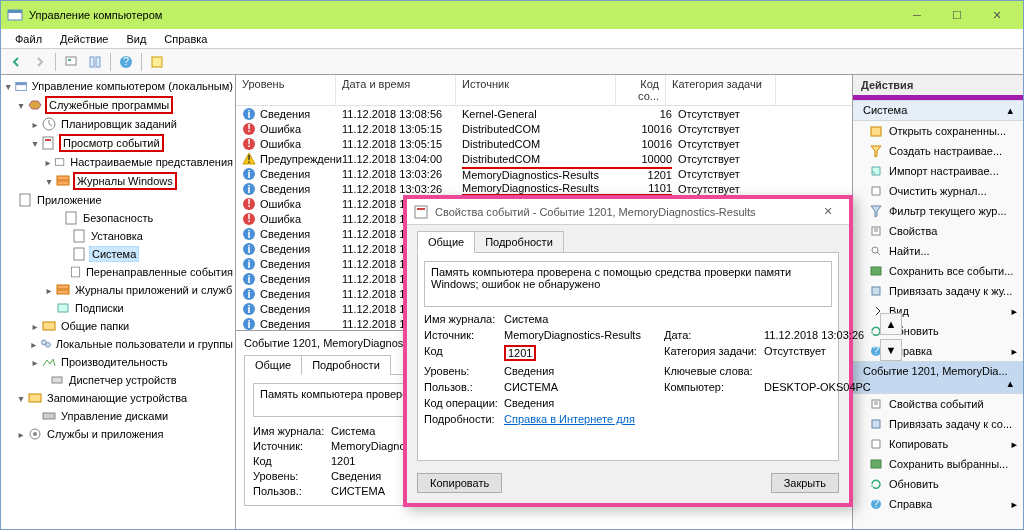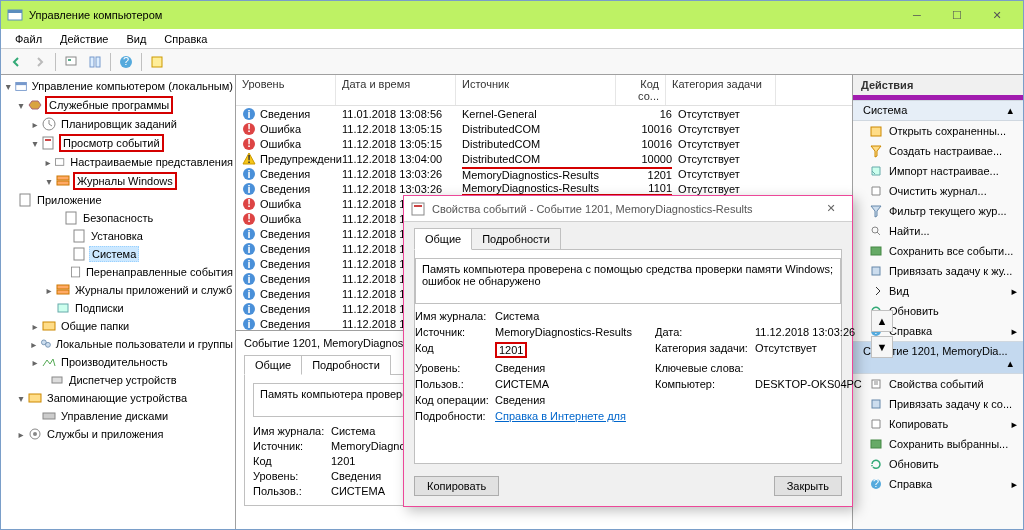--- a/index.html
+++ b/index.html
@@ -39,28 +39,28 @@
 .tabs { display: flex; }
 .tabs .tab { padding: 3px 10px; border: 1px solid #c0c0c0; border-bottom: none; background: #fff; margin-right: -1px; }
 .tabs .tab.active { background: #fff; border-bottom: 1px solid #fff; position: relative; z-index: 1; }
 .tabbody { border: 1px solid #c0c0c0; padding: 8px; margin-top: -1px; }
 .actions { width: 170px; background: #f9f9f9; display: flex; flex-direction: column; }
 .actions-hdr { background: #f0f0f0; border-bottom: 5px solid #a21caf; padding: 4px 8px; font-weight: bold; color: #333; }
 .actions-sub { background: #e6eef7; padding: 3px 10px; cursor: default; border-top: 1px solid #d0d8e0; border-bottom: 1px solid #d0d8e0; }
 .actions-item { display: flex; align-items: center; padding: 3px 6px 3px 16px; gap: 6px; cursor: default; }
 .actions-item .aicon { width: 14px; height: 14px; flex: none; }
 
-.dlg { position: absolute; left: 403px; top: 195px; width: 450px; height: 312px; background: #f0f0f0; border: 1px solid #ec4899; box-shadow: 4px 4px 12px rgba(0,0,0,.25); display: flex; flex-direction: column; }
+.dlg { position: absolute; left: 403px; top: 195px; width: 450px; height: 312px; background: #f0f0f0; border: 4px solid #ec4899; box-shadow: 4px 4px 12px rgba(0,0,0,.25); display: flex; flex-direction: column; }
 .dlg .dtitle { height: 26px; display: flex; align-items: center; padding: 0 6px; background: #fff; border-bottom: 1px solid #d0d0d0; }
 .dlg .dtitle .cap { flex: 1; color: #555; }
 .dlg .dtitle .close { width: 30px; text-align: center; color: #666; cursor: default; }
 .dlg .dtabs { display: flex; padding: 6px 10px 0 10px; }
 .dlg .dtabs .tab { padding: 4px 10px; border: 1px solid #c0c0c0; background: #f0f0f0; margin-right: -1px; }
 .dlg .dtabs .tab.active { background: #fff; border-bottom-color: #fff; position: relative; z-index: 2; }
-.dlg .dmain { flex: 1; margin: 0 10px 6px 10px; border: 1px solid #c0c0c0; background: #fff; padding: 8px 0; display: flex; flex-direction: column; gap: 6px; margin-top: -1px; }
+.dlg .dmain { flex: 1; margin: 0 10px 6px 10px; border: 1px solid #c0c0c0; background: #fff; padding: 8px 6px; display: flex; flex-direction: column; gap: 6px; margin-top: -1px; }
 .dlg .msgbox { border: 1px solid #c0c0c0; padding: 4px 6px; height: 46px; font-size: 11px; }
 .dlg .kv { display: grid; grid-template-columns: 80px 160px 100px 110px; row-gap: 4px; font-size: 11px; }
 .dlg .navbtn { width: 22px; height: 22px; border: 1px solid #c0c0c0; background: #f6f6f6; display: flex; align-items: center; justify-content: center; cursor: default; }
 .dlg .dbtns { padding: 6px 10px 10px 10px; display: flex; }
 .dlg .btn { padding: 3px 12px; border: 1px solid #adadad; background: #e1e1e1; cursor: default; }
 .link { color: #0066cc; text-decoration: underline; cursor: pointer; }
 .hlbox { border: 2px solid #d40000; display: inline-block; padding: 0 2px; }
 
 svg { display: block; }
 </style>
@@ -288,21 +288,21 @@
           <div class="c-code">Код со...</div>
           <div class="c-cat">Категория задачи</div>
         </div>
         <div id="rows">
             <div class="listrow">
               <svg class="ic" viewBox="0 0 14 14">
                 <circle cx="7" cy="7" r="6" fill="#4a90d9"></circle>
                 <text x="7" y="10.5" text-anchor="middle" fill="#fff" font-size="9" font-weight="bold">i</text>
               </svg>
               <div class="c-lev" style="width:82px">Сведения</div>
-              <div class="c-dt">11.01.2018 13:08:56</div>
+              <div class="c-dt">11.12.2018 13:08:56</div>
               <div class="c-src">Kernel-General</div>
               <div class="c-code">16</div>
               <div class="c-cat" style="padding-left:6px">Отсутствует</div>
             </div>
             <div class="listrow">
               <svg class="ic" viewBox="0 0 14 14">
                 <circle cx="7" cy="7" r="6" fill="#d44"></circle>
                 <text x="7" y="10" text-anchor="middle" fill="#fff" font-size="9" font-weight="bold">!</text>
               </svg>
               <div class="c-lev" style="width:82px">Ошибка</div>
@@ -509,20 +509,27 @@
             <svg class="aicon" viewBox="0 0 14 14">
               <path d="M3 3h8v8H3z" fill="#fff" stroke="#888"></path>
             </svg>
             <span>Очистить журнал...</span>
           </div>
           <div class="actions-item">
             <svg class="aicon" viewBox="0 0 14 14">
               <path d="M2 2h10l-4 5v5l-2 1V7z" fill="#cde" stroke="#68a"></path>
             </svg>
             <span>Фильтр текущего жур...</span>
+          </div>
+          <div class="actions-item">
+            <svg class="aicon" viewBox="0 0 14 14">
+              <rect x="3" y="3" width="8" height="8" fill="#fff" stroke="#888"></rect>
+              <path d="M5 5h4M5 7h4" stroke="#888"></path>
+            </svg>
+            <span>Свойства</span>
           </div>
           <div class="actions-item">
             <svg class="aicon" viewBox="0 0 14 14">
               <circle cx="6" cy="6" r="3" fill="none" stroke="#888"></circle>
               <path d="M8 8l3 3" stroke="#888"></path>
             </svg>
             <span>Найти...</span>
           </div>
           <div class="actions-item">
             <svg class="aicon" viewBox="0 0 14 14">

